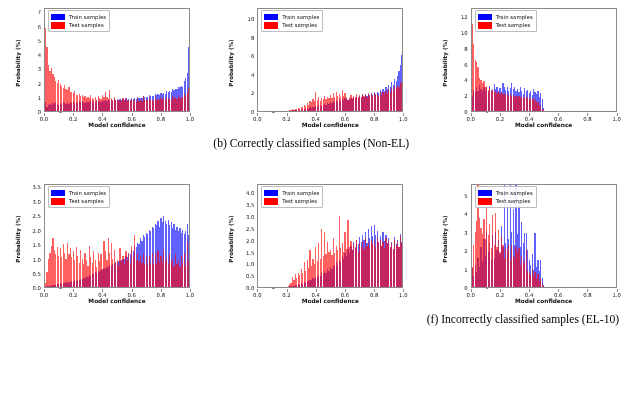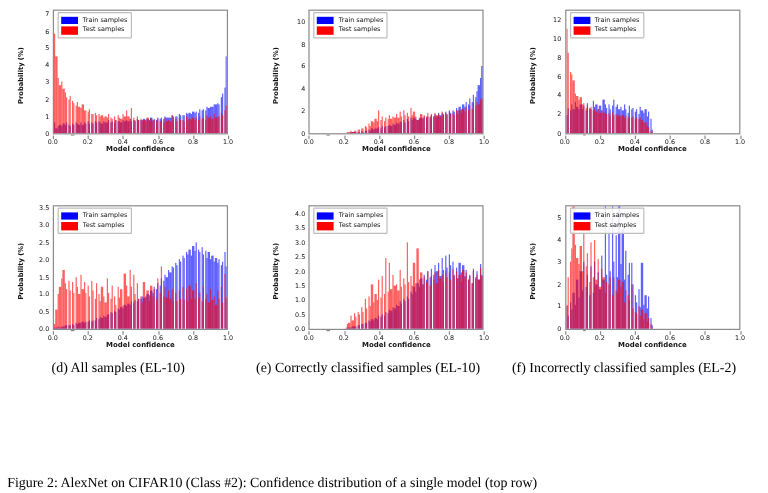--- a/index.html
+++ b/index.html
@@ -537,20 +537,23 @@
             <div class="xtickmark" style="left: 58.4px;"></div>
             <div class="xtick" style="left: 87.6px;">0.6</div>
             <div class="xtickmark" style="left: 87.6px;"></div>
             <div class="xtick" style="left: 116.8px;">0.8</div>
             <div class="xtickmark" style="left: 116.8px;"></div>
             <div class="xtick" style="left: 146px;">1.0</div>
             <div class="xtickmark" style="left: 146px;"></div>
           </div>
         <div class="xlabel">Model confidence</div>
       </div>
+      <div class="cap-wrap">
+          <div class="caption">(b) Correctly classified samples (Non-EL)</div>
+        </div>
     </div>
 
     <div class="panel">
       <div class="plotwrap">
         <div class="ylabel">Probability (%)</div>
         <div class="ytick-holder">
             <div class="ytick" style="top: 104px;">0</div>
             <div class="ytickmark" style="top: 104px;"></div>
             <div class="ytick" style="top: 88.2424px;">2</div>
             <div class="ytickmark" style="top: 88.2424px;"></div>
@@ -944,23 +947,20 @@
             <div class="xtickmark" style="left: 58.4px;"></div>
             <div class="xtick" style="left: 87.6px;">0.6</div>
             <div class="xtickmark" style="left: 87.6px;"></div>
             <div class="xtick" style="left: 116.8px;">0.8</div>
             <div class="xtickmark" style="left: 116.8px;"></div>
             <div class="xtick" style="left: 146px;">1.0</div>
             <div class="xtickmark" style="left: 146px;"></div>
           </div>
         <div class="xlabel">Model confidence</div>
       </div>
-      <div class="cap-wrap">
-          <div class="caption cap-a">(d) All samples (EL-10)</div>
-        </div>
     </div>
 
     <div class="panel">
       <div class="plotwrap">
         <div class="ylabel">Probability (%)</div>
         <div class="ytick-holder">
             <div class="ytick" style="top: 104px;">0.0</div>
             <div class="ytickmark" style="top: 104px;"></div>
             <div class="ytick" style="top: 92.046px;">0.5</div>
             <div class="ytickmark" style="top: 92.046px;"></div>
@@ -1162,23 +1162,20 @@
             <div class="xtickmark" style="left: 58.4px;"></div>
             <div class="xtick" style="left: 87.6px;">0.6</div>
             <div class="xtickmark" style="left: 87.6px;"></div>
             <div class="xtick" style="left: 116.8px;">0.8</div>
             <div class="xtickmark" style="left: 116.8px;"></div>
             <div class="xtick" style="left: 146px;">1.0</div>
             <div class="xtickmark" style="left: 146px;"></div>
           </div>
         <div class="xlabel">Model confidence</div>
       </div>
-      <div class="cap-wrap">
-          <div class="caption">(e) Correctly classified samples (EL-10)</div>
-        </div>
     </div>
 
     <div class="panel">
       <div class="plotwrap">
         <div class="ylabel">Probability (%)</div>
         <div class="ytick-holder">
             <div class="ytick" style="top: 104px;">0</div>
             <div class="ytickmark" style="top: 104px;"></div>
             <div class="ytick" style="top: 85.4286px;">1</div>
             <div class="ytickmark" style="top: 85.4286px;"></div>
@@ -1315,19 +1312,18 @@
             <div class="xtick" style="left: 87.6px;">0.6</div>
             <div class="xtickmark" style="left: 87.6px;"></div>
             <div class="xtick" style="left: 116.8px;">0.8</div>
             <div class="xtickmark" style="left: 116.8px;"></div>
             <div class="xtick" style="left: 146px;">1.0</div>
             <div class="xtickmark" style="left: 146px;"></div>
           </div>
         <div class="xlabel">Model confidence</div>
       </div>
       <div class="cap-wrap">
-          <div class="caption">(f) Incorrectly classified samples (EL-2)</div>
+          <div class="caption">(f) Incorrectly classified samples (EL-10)</div>
         </div>
     </div>
   </div>
 
-  <div class="figcaption">Figure 2: AlexNet on CIFAR10 (Class #2): Confidence distribution of a single model (top row)</div>
 </div>
 
 </body></html>

